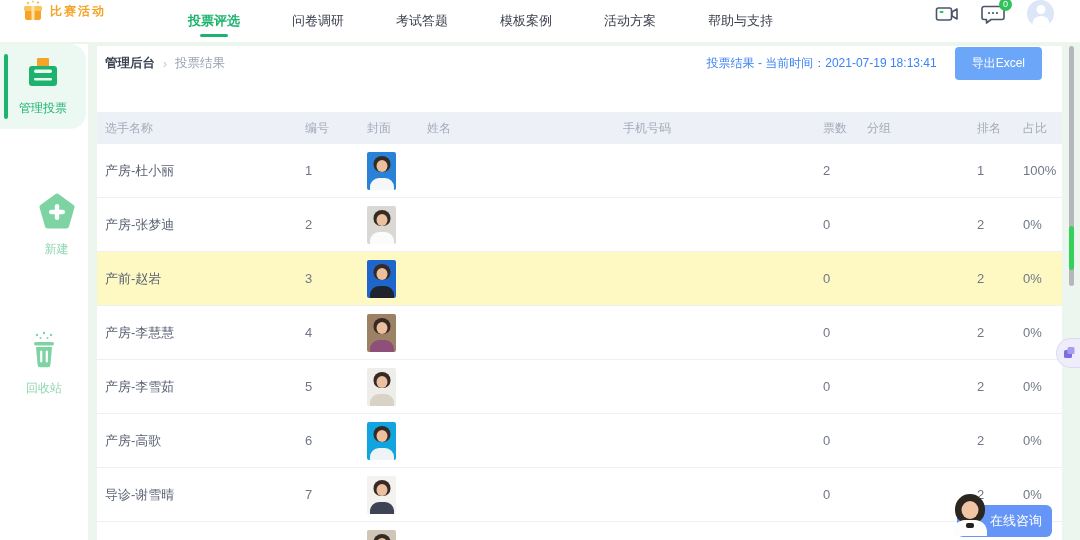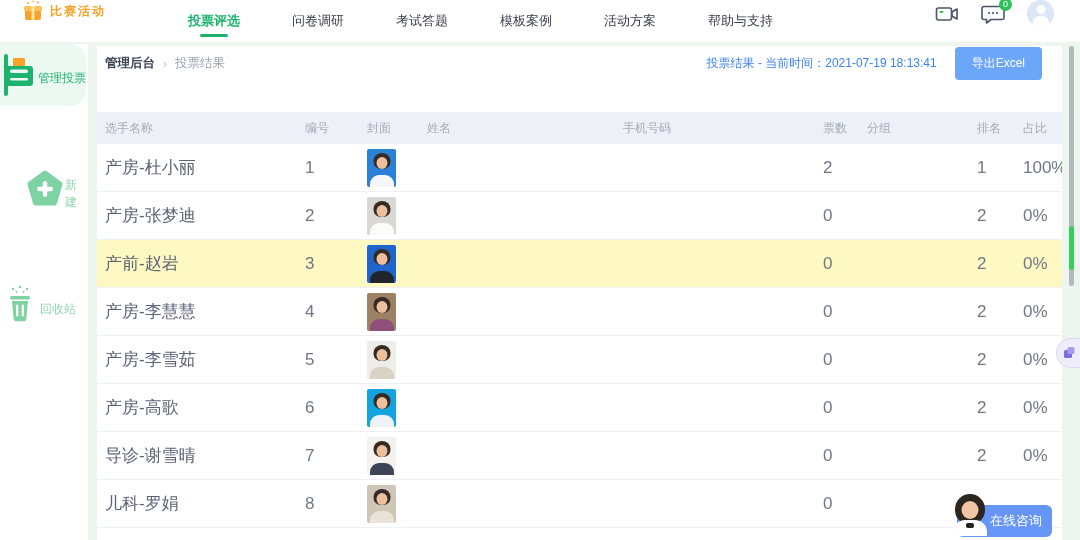--- a/index.html
+++ b/index.html
@@ -20,21 +20,21 @@
   .nav-right { margin-left:auto; display:flex; align-items:center; gap:22px; margin-right:26px; }
   .icon-btn { position:relative; cursor:pointer; display:flex; align-items:center; }
   .badge { position:absolute; top:-5px; right:-7px; min-width:13px; height:13px; border-radius:7px;
     background:#2fc25b; color:#fff; font-size:9px; line-height:13px; text-align:center; padding:0 2px; }
   .avatar { width:27px; height:27px; border-radius:50%; background:#dbe6f7; position:relative; overflow:hidden; cursor:pointer; }
   .avatar .a-head { position:absolute; left:50%; top:5px; transform:translateX(-50%); width:9px; height:9px; border-radius:50%; background:#fff; }
   .avatar .a-body { position:absolute; left:50%; top:16px; transform:translateX(-50%); width:17px; height:12px; border-radius:8px 8px 0 0; background:#fff; }
 
   
   .sidebar { position:absolute; left:0; top:44px; bottom:0; width:88px; background:#fff; z-index:4; }
-  .side-item { display:flex; flex-direction:row; align-items:center; cursor:pointer; position:relative; padding:12px 0; }
+  .side-item { display:flex; flex-direction:column; align-items:center; cursor:pointer; position:relative; padding:12px 0; }
   .side-item .lbl { font-size:12px; margin-top:6px; color:#90d7af; }
   .side-item.active { background:#ecf9f2; border-radius:0 16px 16px 0; width:86px; margin:0; }
   .side-item.active .lbl { color:#1db36e; }
   .side-item.active::before { content:""; position:absolute; left:4px; top:10px; bottom:10px; width:4px; border-radius:2px; background:#1db36e; }
   .s1 { margin-top:42px; } .s2 { margin-top:52px;padding-left:25px; } .s3 { margin-top:48px; }
 
   
   .content { position:absolute; left:97px; top:46px; right:18px; bottom:0; background:#fff; overflow:hidden; }
   .topbar { height:47px; display:flex; align-items:center; padding:0 20px 12px 8px; }
   .crumb-root { font-size:12.5px; font-weight:bold; color:#3c4353; cursor:pointer; }
@@ -42,21 +42,21 @@
   .crumb-cur { font-size:12.5px; color:#9aa3b2; }
   .top-right { margin-left:auto; display:flex; align-items:center; gap:18px; }
   .time-info { font-size:12px; color:#3b82f6; }
   .export-btn { background:#6ca6f9; color:#fff; font-size:12px; border:none; border-radius:4px;
     padding:8px 17px; cursor:pointer; }
 
   
   .thead, .tr { display:grid; grid-template-columns:200px 62px 60px 196px 200px 44px 110px 46px auto;
     align-items:center; padding-left:8px; }
   .thead { height:32px; background:#edf0f6; color:#a3abba; font-size:12px;margin-top:19px; }
-  .tr { height:48px; border-bottom:1px solid #eef0f4; font-size:17px; color:#5b6375; cursor:pointer; }
+  .tr { height:54px; border-bottom:1px solid #eef0f4; font-size:13px; color:#5b6375; cursor:pointer; }
   .tr.highlight { background:#fef9c3; }
   .td { overflow:hidden; white-space:nowrap; }
   .num { color:#6f7787; }
 
   .photo { width:29px; height:38px; position:relative; overflow:hidden; border-radius:2px; background:#2a82d8; }
   .p-hair { position:absolute; left:50%; top:4px; transform:translateX(-50%); width:17px; height:16px; border-radius:50% 50% 45% 45%; background:#352b24; }
   .p-head { position:absolute; left:50%; top:8px; transform:translateX(-50%); width:11px; height:12px; border-radius:50%; background:#ecbf9f; }
   .p-body { position:absolute; left:50%; bottom:-2px; transform:translateX(-50%); width:24px; height:14px; border-radius:9px 9px 0 0; background:#f5f7f8; }
 
   

